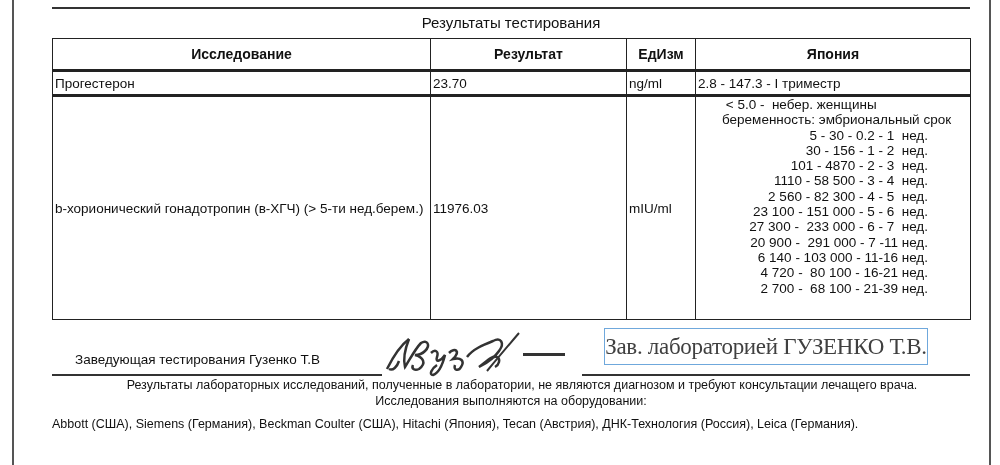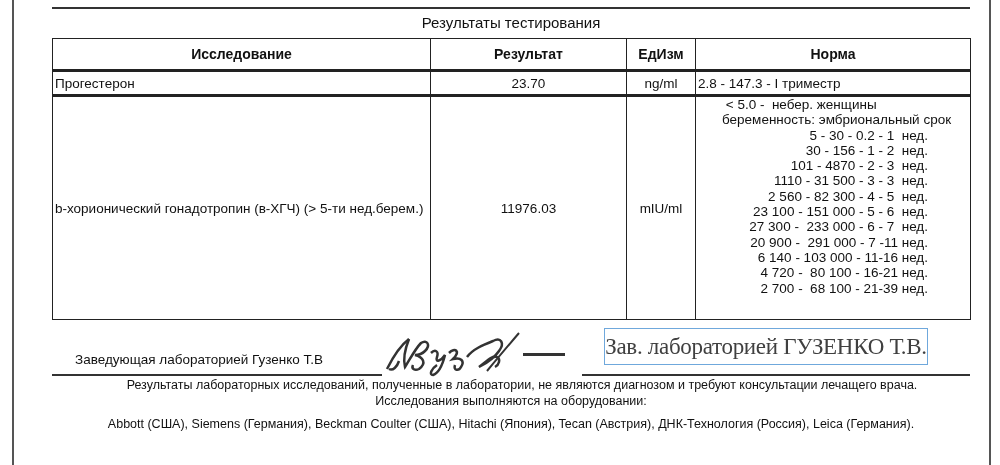--- a/index.html
+++ b/index.html
@@ -40,21 +40,21 @@
     table.results th {
       height: 30px; font-weight: bold; font-size: 14px; text-align: center;
       border-bottom: 3px solid #222;
     }
     table.results tr.row-prog td {
       height: 22px; border-bottom: 3px solid #222;
     }
     table.results tr.row-hcg td {
       height: 222px;
     }
-    td.c { text-align: center; }
+    td.c { }
     td.l { text-align: left; margin-left: 19px; }
     td.norm-multi {
       vertical-align: top; padding-top: 8px;
       font-size: 13.5px; line-height: 15.3px;
     }
     .norm-line { white-space: pre; margin-left: 24px; }
     .norm-line.center { text-align: right; padding-right: 40px; }
     .sign-label {
       position: absolute; left: 75px; top: 352px; font-size: 13.5px;
     }
@@ -77,21 +77,21 @@
       position: absolute; left: 582px; top: 374px; width: 388px; height: 2px; background: #333;
     }
     .disclaimer {
       position: absolute; left: 52px; top: 378px; width: 918px; font-size: 12.5px;
       text-align: center; padding-left: 22px; box-sizing: border-box;
     }
     .equip-title {
       position: absolute; left: 52px; top: 394px; width: 918px; text-align: center; font-size: 12.5px;
     }
     .equip-list {
-      position: absolute; left: 52px; top: 417px; width: 918px; text-align: center; font-size: 12.5px;
+      position: absolute; left: 52px; top: 417px; width: 918px; font-size: 12.5px;
     }
   </style>
 </head>
 <body>
 
 <div class="page-border-left"></div>
 <div class="page-border-right"></div>
 <div class="top-rule"></div>
 
 <div class="section-title">Результаты тестирования</div>
@@ -101,54 +101,54 @@
     <col style="width:378px">
     <col style="width:196px">
     <col style="width:69px">
     <col style="width:275px">
   </colgroup>
   <thead>
     <tr>
       <th>Исследование</th>
       <th>Результат</th>
       <th>ЕдИзм</th>
-      <th>Норма</th>
+      <th>Япония</th>
     </tr>
   </thead>
   <tbody>
     <tr class="row-prog">
       <td class="l">Прогестерон</td>
       <td class="c">23.70</td>
       <td class="c">ng/ml</td>
       <td class="l">2.8 - 147.3 - I триместр</td>
     </tr>
     <tr class="row-hcg">
       <td class="l">b-хорионический гонадотропин (в-ХГЧ) (&gt; 5-ти нед.берем.)</td>
       <td class="c">11976.03</td>
       <td class="c">mIU/ml</td>
       <td class="norm-multi">
         <div class="norm-line"> &lt; 5.0 -  небер. женщины</div>
         <div class="norm-line">беременность: эмбриональный срок</div>
         <div class="norm-line center">5 - 30 - 0.2 - 1  нед.</div>
         <div class="norm-line center">30 - 156 - 1 - 2  нед.</div>
         <div class="norm-line center">101 - 4870 - 2 - 3  нед.</div>
-        <div class="norm-line center">1110 - 31 500 - 3 - 3  нед.</div>
+        <div class="norm-line center">1110 - 58 500 - 3 - 4  нед.</div>
         <div class="norm-line center">2 560 - 82 300 - 4 - 5  нед.</div>
         <div class="norm-line center">23 100 - 151 000 - 5 - 6  нед.</div>
         <div class="norm-line center">27 300 -  233 000 - 6 - 7  нед.</div>
         <div class="norm-line center">20 900 -  291 000 - 7 -11 нед.</div>
         <div class="norm-line center">6 140 - 103 000 - 11-16 нед.</div>
         <div class="norm-line center">4 720 -  80 100 - 16-21 нед.</div>
         <div class="norm-line center">2 700 -  68 100 - 21-39 нед.</div>
       </td>
     </tr>
   </tbody>
 </table>
 
-<div class="sign-label">Заведующая лабораторией Гузенко Т.В</div>
+<div class="sign-label">Заведующая тестирования Гузенко Т.В</div>
 
 <svg class="signature" viewBox="0 0 200 50">
   <path d="M12 42 C 18 30, 26 18, 34 12 M24 34 C 22 40, 18 44, 14 42" fill="none" stroke="#333" stroke-width="2.5"></path>
   <path d="M34 12 C 30 22, 28 32, 30 40 C 34 34, 40 22, 46 16 C 52 12, 56 18, 50 24 C 46 28, 42 28, 40 28 C 48 30, 52 36, 44 42 C 40 44, 36 42, 38 38" fill="none" stroke="#333" stroke-width="2.5"></path>
   <path d="M56 26 C 60 22, 64 24, 62 30 C 60 36, 66 34, 70 28 C 68 36, 64 46, 58 48 C 54 48, 56 42, 62 38" fill="none" stroke="#333" stroke-width="2.5"></path>
   <path d="M74 26 C 80 20, 86 24, 78 32 C 86 30, 90 34, 86 40 C 84 44, 78 44, 80 38" fill="none" stroke="#333" stroke-width="2.5"></path>
   <path d="M92 30 C 98 22, 108 18, 118 14 C 126 10, 130 16, 124 24 C 120 30, 112 36, 104 40 C 112 34, 118 28, 122 30 C 126 32, 124 38, 120 40" fill="none" stroke="#333" stroke-width="2.5"></path>
   <path d="M112 44 C 122 32, 132 20, 144 6" fill="none" stroke="#333" stroke-width="2"></path>
 </svg>
 <div class="sign-dash"></div>

